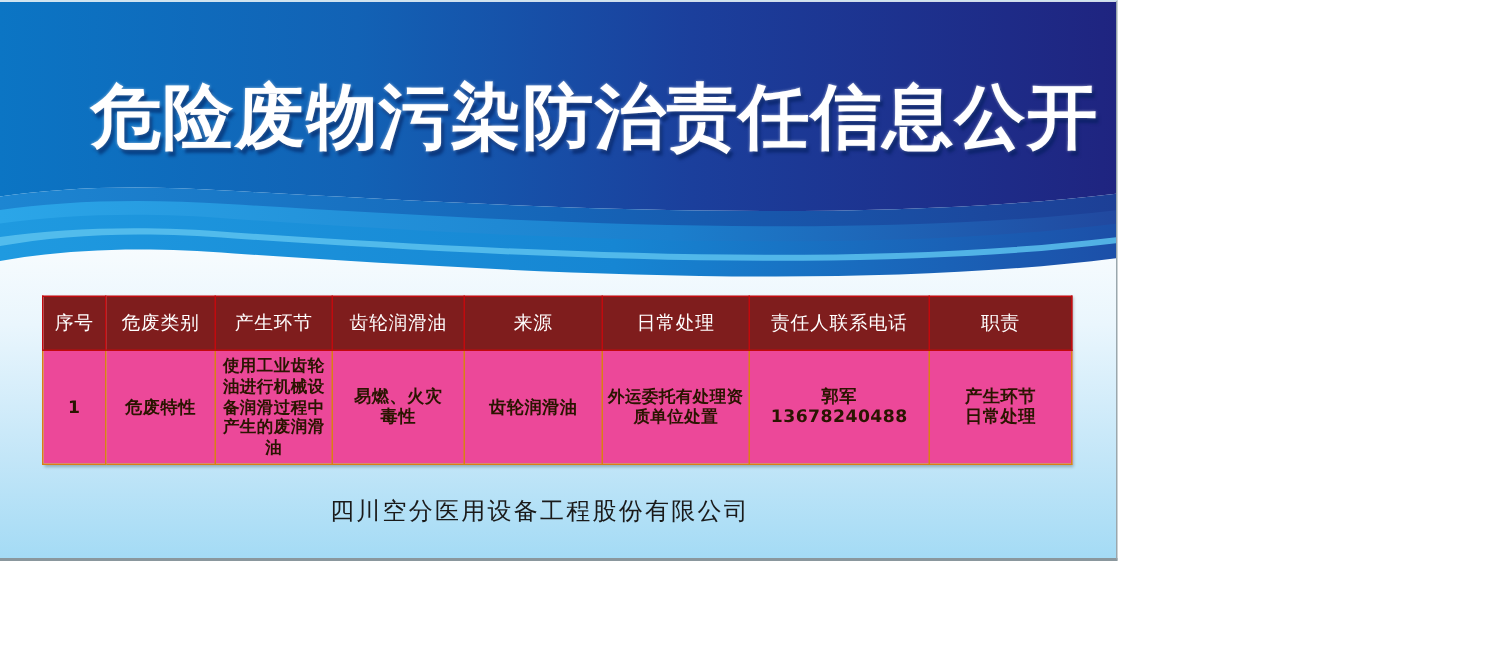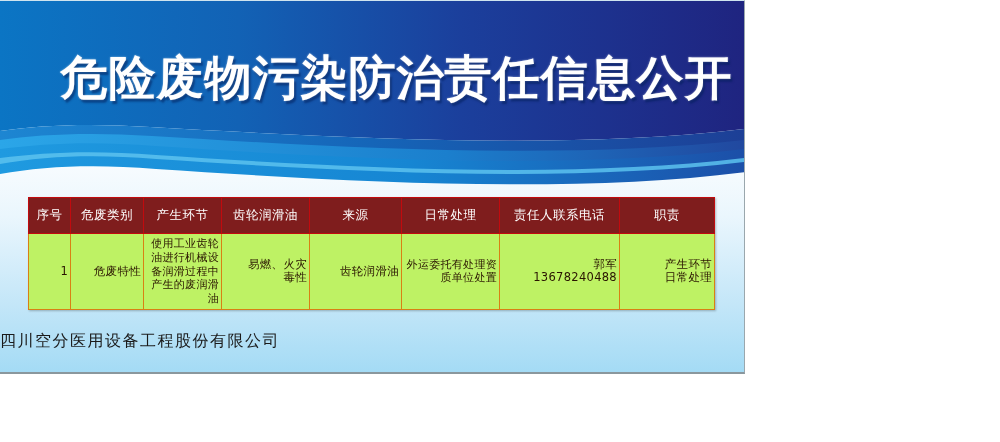--- a/index.html
+++ b/index.html
@@ -67,47 +67,46 @@
     background: #7f1d1d;
     color: #ffffff;
     font-size: 12.5px;
     font-weight: normal;
     height: 36px;
     border-color: #c20a0e;
     padding: 2px 1px;
     letter-spacing: 0.5px;
   }
   #info-table tbody td {
-    background: #bef264;
+    background: #ec4899;
     color: #2a1500;
     font-size: 11.5px;
-    font-weight: normal;
+    font-weight: bold;
     height: 73px;
     padding: 3px 2px;
     letter-spacing: 0.3px;
-    text-align: right;
   }
   #info-table tbody td.narrow-wrap { font-size: 11px; line-height: 1.25; }
   #info-table tbody td .l { display: block; }
 
   
   col.c0 { width: 42px; }
   col.c1 { width: 73px; }
   col.c2 { width: 78px; }
   col.c3 { width: 88px; }
   col.c4 { width: 92px; }
   col.c5 { width: 98px; }
   col.c6 { width: 120px; }
   col.c7 { width: 95px; }
 
   
   #company {
     position: absolute;
     left: 0; top: 330px; width: 720px;
-    text-align: left;
+    text-align: center;
     font-size: 16px;
     color: #1a1a1a;
     letter-spacing: 1.5px;
     white-space: nowrap;
   }
 </style>
 </head>
 <body>
 
 <div id="poster">

